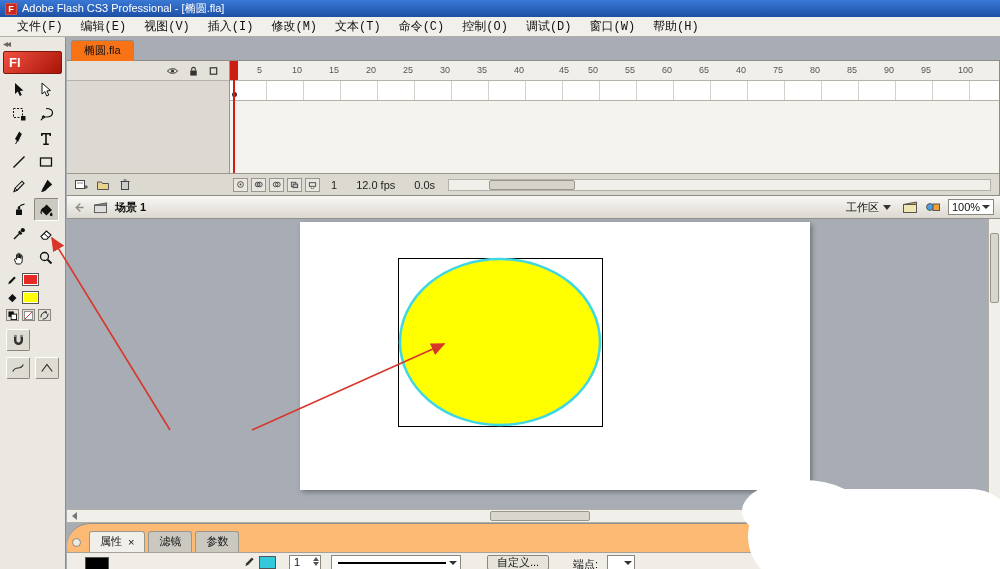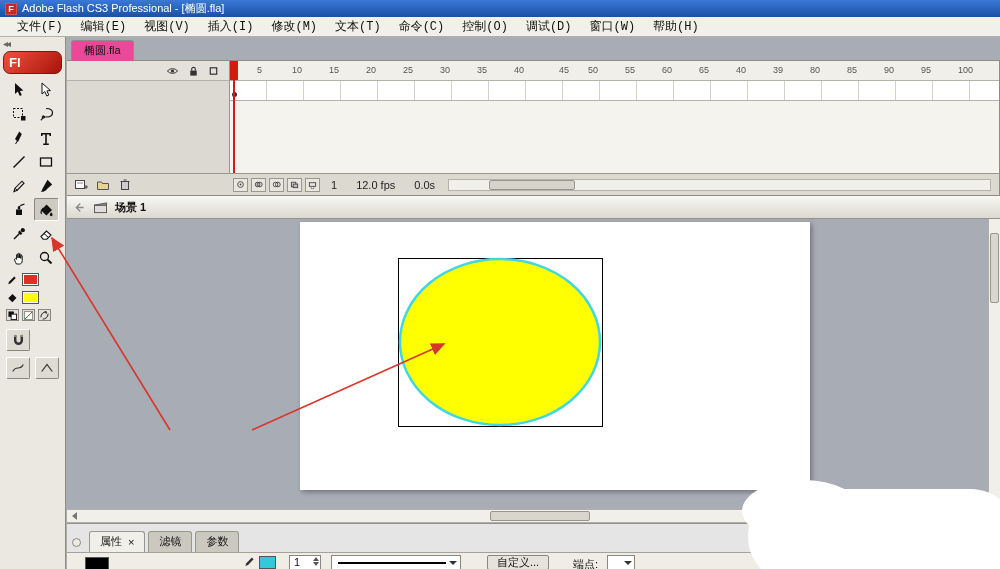--- a/index.html
+++ b/index.html
@@ -34,40 +34,40 @@
   .toolpanel {
     position:absolute; left:0; top:37px; width:66px; bottom:0;
     background:#eae8e1; border-right:1px solid #8f8c84; z-index:10;
   }
   .collapse-chevrons { color:#6a675f; font-size:10px; padding:1px 3px; letter-spacing:-2px; }
   .fl-logo {
     margin:1px 3px 4px 3px; height:23px;
     background:linear-gradient(135deg,#f05140,#a81408);
     color:#fff; font-weight:bold; font-size:13px;
     display:flex; align-items:center; padding-left:5px;
-    border:1px solid #7c1810; border-radius:7px;
+    border:1px solid #7c1810; border-radius:2px;
   }
   .tools { display:grid; grid-template-columns:1fr 1fr; justify-items:center; row-gap:1px; padding:0 5px; }
   .tool { width:25px; height:23px; display:flex; align-items:center; justify-content:center; border:1px solid transparent; border-radius:2px; }
   .tool.pressed { background:#cdcac2; border:1px solid; border-color:#8a877f #fff #fff #8a877f; }
   .color-section { padding:4px 6px 0 6px; }
   .color-row { display:flex; align-items:center; gap:4px; margin-bottom:5px; }
   .swatch { width:17px; height:13px; border:1px solid #555; box-shadow:inset 0 0 0 1px #fff; }
   .mini-btn-row { display:flex; gap:3px; padding:0 6px 4px 6px; }
   .mini-btn { width:13px; height:12px; border:1px solid #8a877f; background:#e2dfd8; display:flex; align-items:center; justify-content:center; }
   .opt-section { display:flex; flex-direction:column; align-items:flex-start; gap:6px; padding:4px 6px; }
   .opt-btn { width:24px; height:22px; border:1px solid; border-color:#fff #8a877f #8a877f #fff; background:#dedbd3;
     display:flex; align-items:center; justify-content:center; border-radius:2px; }
   .opt-row { display:flex; gap:5px; padding:2px 6px; }
 
   
   .docktabs { position:absolute; left:67px; top:40px; right:0; height:20px; z-index:9; }
   .doc-tab {
     display:inline-block; margin-left:4px; padding:2px 12px 3px 12px; font-size:11px;
-    background:#ec4899; border:1px solid #8f8c84; border-bottom:none; border-radius:3px 3px 0 0;
+    background:#f97316; border:1px solid #8f8c84; border-bottom:none; border-radius:3px 3px 0 0;
   }
 
   
   .timeline {
     position:absolute; left:67px; top:60px; right:0; height:136px;
     background:#f4f3ee; border:1px solid #8f8c84; border-left:none;
     display:flex; flex-direction:column; z-index:8;
   }
   .tl-main { flex:1; display:flex; position:relative; overflow:hidden; }
   .tl-left { width:163px; background:#e4e1da; border-right:1px solid #9a978f; display:flex; flex-direction:column; }
@@ -117,21 +117,21 @@
   
   .hscroll { position:absolute; left:67px; right:12px; top:509px; height:14px; background:#f1efe9; border-top:1px solid #b2afa7; border-bottom:1px solid #b2afa7; z-index:6; }
   .hscroll-thumb { position:absolute; left:423px; top:1px; width:100px; height:10px; background:#d9d6ce; border:1px solid #98958d; border-radius:2px; }
   .scroll-arrow { position:absolute; top:1px; width:12px; height:10px; display:flex; align-items:center; justify-content:center; }
   .tri-left { width:0; height:0; border-top:4px solid transparent; border-bottom:4px solid transparent; border-right:5px solid #777; }
   .tri-right { width:0; height:0; border-top:4px solid transparent; border-bottom:4px solid transparent; border-left:5px solid #777; }
   .vscroll { position:absolute; right:0; top:219px; width:12px; height:290px; background:#f1efe9; border-left:1px solid #b2afa7; z-index:6; }
   .vscroll-thumb { position:absolute; left:1px; top:14px; width:9px; height:70px; background:#d9d6ce; border:1px solid #98958d; border-radius:2px; }
 
   
-  .props { position:absolute; left:67px; right:0; top:523px; bottom:0; background:#e5e5e5; border-top:1px solid #94918a; z-index:5; }
+  .props { position:absolute; left:67px; right:0; top:523px; bottom:0; background:#fdba74; border-top:1px solid #94918a; z-index:5;border-radius:23px; }
   .props-tabs { display:flex; align-items:flex-end; gap:3px; padding:8px 0 0 22px; height:28px; }
   .props-grip { position:absolute; left:5px; top:14px; width:9px; height:9px; border:1px solid #8a877f; border-radius:50%; background:#eceae3; }
   .props-tab { padding:2px 10px 3px 10px; font-size:11px; background:#cbc8c0; border:1px solid #9a978f; border-bottom:none; border-radius:3px 3px 0 0; display:flex; gap:6px; align-items:center; }
   .props-tab.active { background:#f1efe9; }
   .props-content { height:18px; background:#efede6; border-top:1px solid #a5a29a; position:relative; overflow:hidden; }
   .shape-preview { position:absolute; left:18px; top:4px; width:24px; height:16px; background:#000; border:1px solid #555; }
   .pc-swatch { position:absolute; left:192px; top:3px; width:17px; height:13px; border:1px solid #555; }
   .pc-spin { position:absolute; left:222px; top:2px; width:32px; height:15px; background:#fff; border:1px solid #8a877f; font-size:11px; padding:0 10px 0 4px; }
   .pc-spin-arrows { position:absolute; right:1px; top:1px; display:flex; flex-direction:column; gap:1px; }
   .tri-up-s { width:0; height:0; border-left:3px solid transparent; border-right:3px solid transparent; border-bottom:4px solid #555; }
@@ -361,21 +361,21 @@
         <span class="tick" style="left:173px">25</span>
         <span class="tick" style="left:210px">30</span>
         <span class="tick" style="left:247px">35</span>
         <span class="tick" style="left:284px">40</span>
         <span class="tick" style="left:329px">45</span>
         <span class="tick" style="left:358px">50</span>
         <span class="tick" style="left:395px">55</span>
         <span class="tick" style="left:432px">60</span>
         <span class="tick" style="left:469px">65</span>
         <span class="tick" style="left:506px">40</span>
-        <span class="tick" style="left:543px">39</span>
+        <span class="tick" style="left:543px">75</span>
         <span class="tick" style="left:580px">80</span>
         <span class="tick" style="left:617px">85</span>
         <span class="tick" style="left:654px">90</span>
         <span class="tick" style="left:691px">95</span>
         <span class="tick" style="left:728px">100</span>
       </div>
       <div class="frames-row">
         <span class="keyframe-dot"></span>
       </div>
       <div class="playhead-line"></div>
@@ -446,20 +446,38 @@
 <div class="editbar">
   <svg width="13" height="13" viewBox="0 0 16 16">
       <path d="M9,3 L4,8 L9,13 M4,8 H13" fill="none" stroke="#8a8a8a" stroke-width="1.6"></path>
     </svg>
   <svg width="15" height="13" viewBox="0 0 16 14">
       <rect x="1.5" y="4.5" width="13" height="8" fill="#ddd" stroke="#555"></rect>
       <path d="M1.5,4.5 L14.5,2 L14.5,4.5 Z" fill="#999" stroke="#555"></path>
     </svg>
   <span class="scene-label">场景 1</span>
 
+  <div class="editbar-right">
+    <div class="workspace-btn">
+      <span>工作区</span>
+      <span class="caret-down"></span>
+    </div>
+    <svg width="16" height="14" viewBox="0 0 16 14">
+        <rect x="1.5" y="4.5" width="13" height="8" fill="#f0e6b0" stroke="#555"></rect>
+        <path d="M1.5,4.5 L14.5,2 L14.5,4.5 Z" fill="#c9a93f" stroke="#555"></path>
+      </svg>
+    <svg width="16" height="14" viewBox="0 0 16 14">
+        <circle cx="5" cy="7" r="3.4" fill="#4aa3e0" stroke="#555"></circle>
+        <rect x="8" y="4" width="6.5" height="6.5" fill="#f0a03a" stroke="#555"></rect>
+      </svg>
+    <div class="zoom-box">
+      <span>100%</span>
+      <span class="caret-down"></span>
+    </div>
+  </div>
 </div>
 
 <div class="stage-area">
   <div class="stage">
     <svg width="510" height="268" viewBox="0 0 510 268">
       <rect x="98.5" y="36.5" width="204" height="168" fill="none" stroke="#000000"></rect>
       <ellipse cx="200" cy="120" rx="100" ry="83" stroke-width="2.5" fill="#ffff00" stroke="#3fd8e2"></ellipse>
     </svg>
   </div>
 </div>

